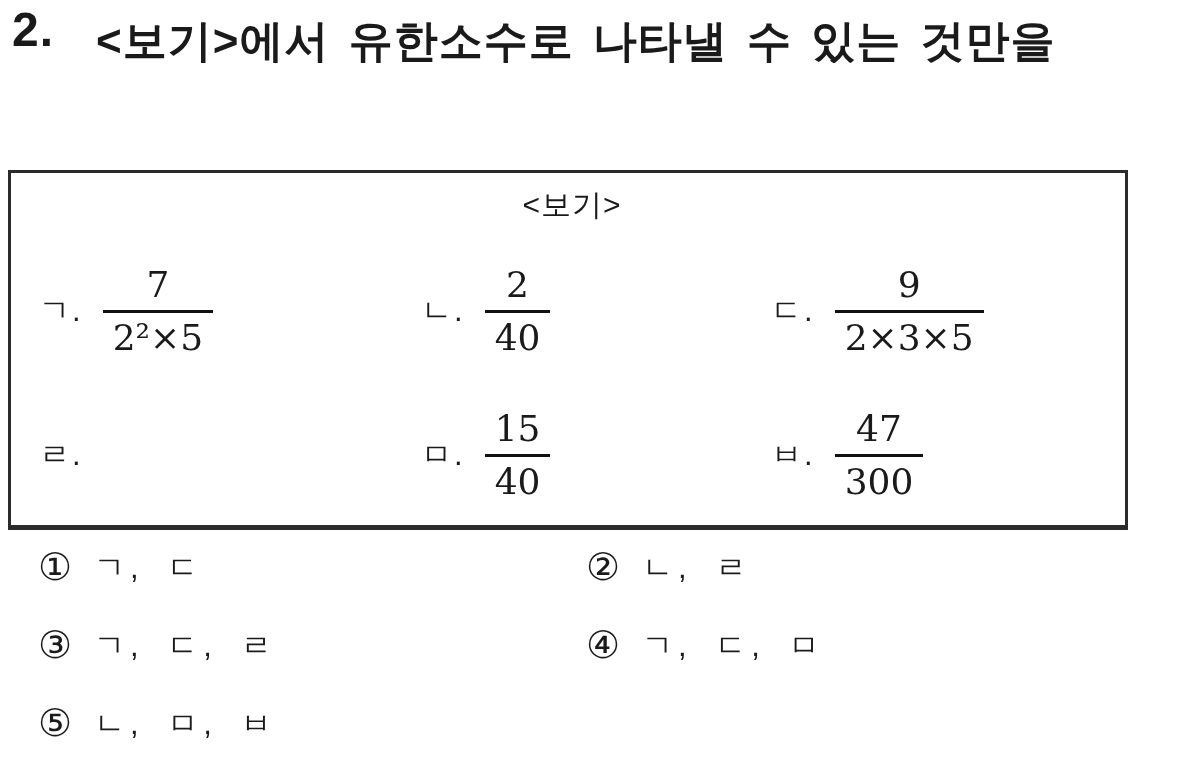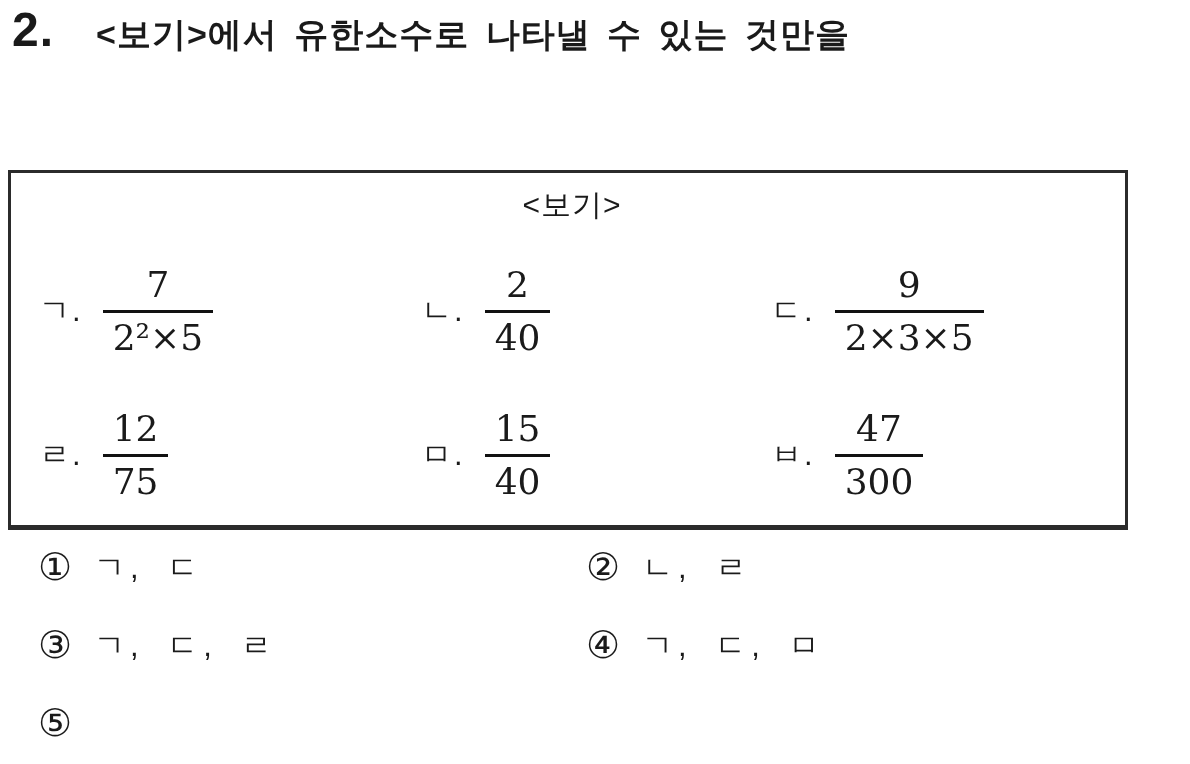--- a/index.html
+++ b/index.html
@@ -17,21 +17,21 @@
   .q-header {
     position: absolute; top: 6px; left: 12px;
     display: flex; align-items: flex-start;
     white-space: nowrap;
   }
   .q-number {
     font-size: 48px; font-weight: 700; line-height: 1;
     letter-spacing: 1px;
   }
   .q-line1 {
-    font-size: 34px; font-weight: 700;
+    font-size: 44px; font-weight: 700;
     margin-left: 42px; margin-top: 6px;
     letter-spacing: 1px;
     word-spacing: 6px;
   }
   .q-line2 {
     position: absolute; top: 84px; left: 56px;
     font-size: 34px; font-weight: 700;
     letter-spacing: 2px; word-spacing: 8px;
     white-space: nowrap;
   }
@@ -136,25 +136,20 @@
           <span class="num">9</span>
           <span class="bar"></span>
           <span class="den">2×3×5</span>
         </span>
       </div>
     </div>
 
     <div class="frac-row row2">
       <div class="frac-cell c1">
         <span class="item-label">ㄹ.</span>
-        <span class="frac">
-          <span class="num">12</span>
-          <span class="bar"></span>
-          <span class="den">75</span>
-        </span>
       </div>
       <div class="frac-cell c2">
         <span class="item-label">ㅁ.</span>
         <span class="frac">
           <span class="num">15</span>
           <span class="bar"></span>
           <span class="den">40</span>
         </span>
       </div>
       <div class="frac-cell c3">
@@ -180,16 +175,17 @@
     <div class="choice">
       <span class="choice-marker">③</span>
       <span class="choice-text">ㄱ, ㄷ, ㄹ</span>
     </div>
     <div class="choice">
       <span class="choice-marker">④</span>
       <span class="choice-text">ㄱ, ㄷ, ㅁ</span>
     </div>
     <div class="choice">
       <span class="choice-marker">⑤</span>
+      <span class="choice-text">ㄴ, ㅁ, ㅂ</span>
     </div>
   </div>
 
 </div>
 
 </body></html>

